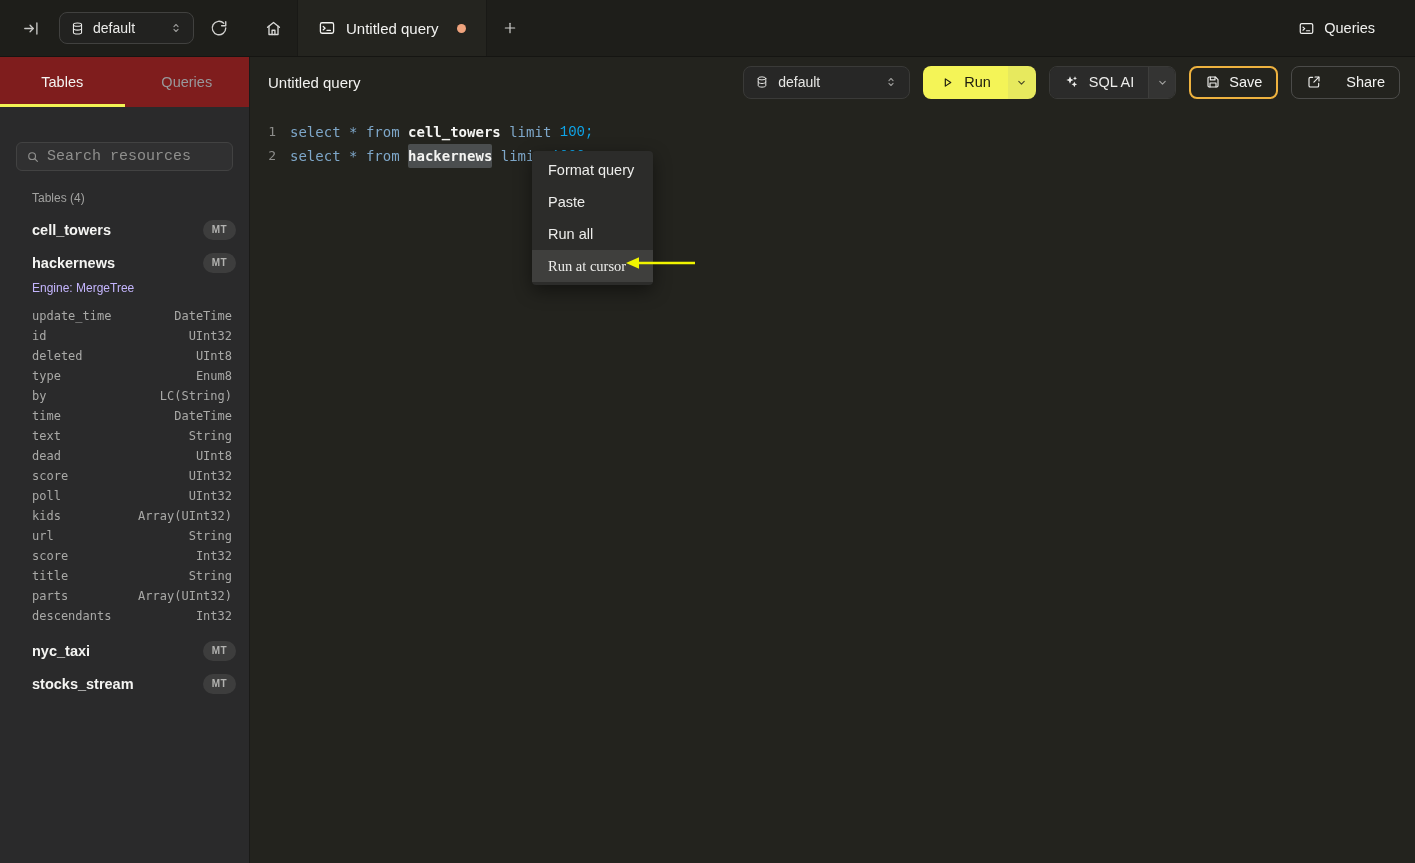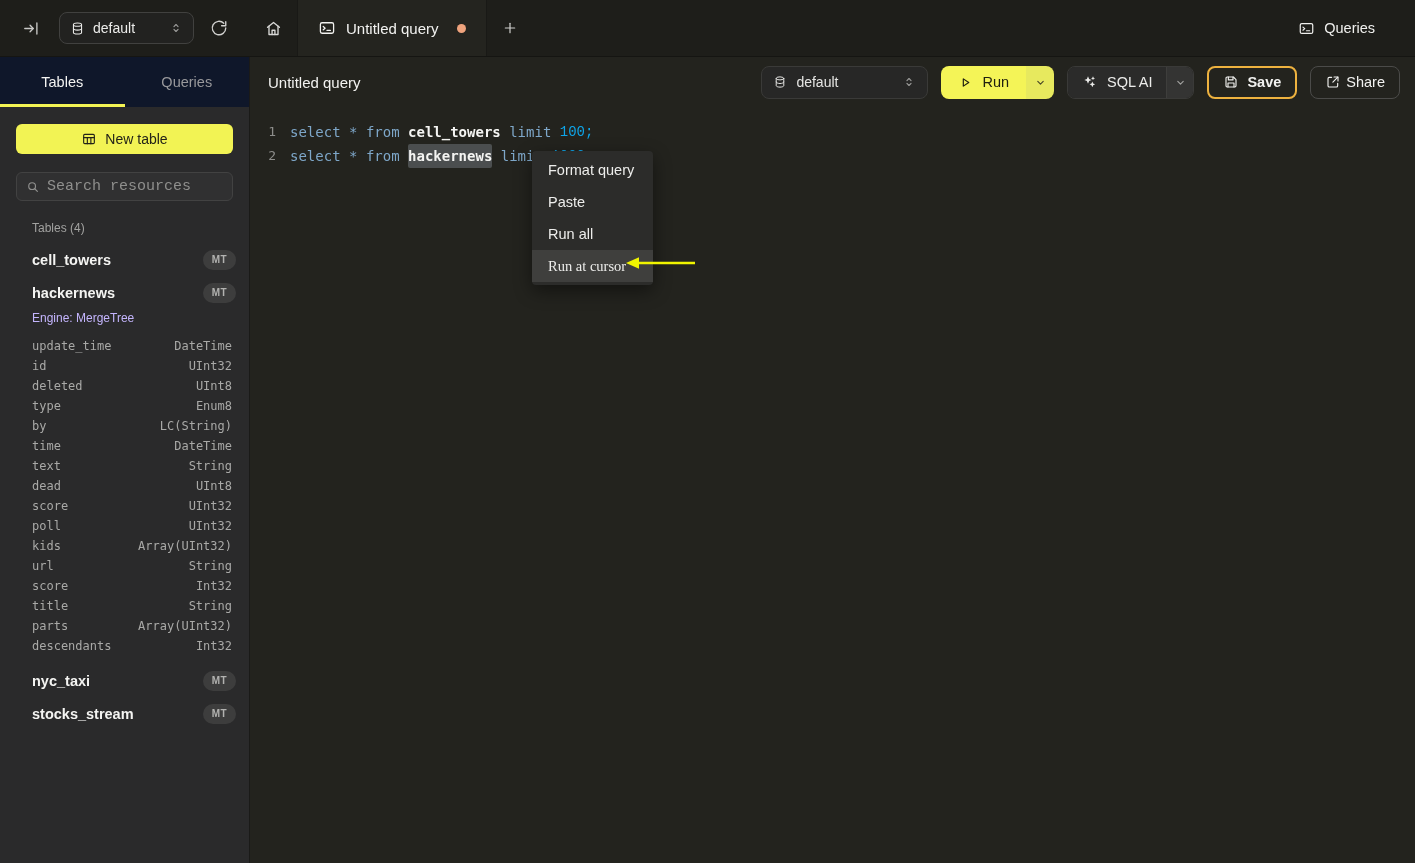--- a/index.html
+++ b/index.html
@@ -47,21 +47,21 @@
     margin-left: auto; display: flex; align-items: center; gap: 9px;
     padding-right: 40px; color: #f0f0ee; font-size: 14.5px; cursor: pointer;
   }
 
   
   .sidebar {
     position: absolute; left: 0; top: 57px; width: 250px; bottom: 0;
     background: #2a2a2b; border-right: 1px solid #1a1a18;
     display: flex; flex-direction: column;
   }
-  .sidebar-tabs { height: 50px; flex-shrink: 0; background: #0f172a; display: flex; text-align: right; }
+  .sidebar-tabs { height: 50px; flex-shrink: 0; background: #7f1d1d; display: flex; text-align: right; }
   .s-tab {
     flex: 1; display: flex; align-items: center; justify-content: center;
     font-size: 14.5px; color: #98989b; position: relative; cursor: pointer;
   }
   .s-tab.active { color: #f4f4f2; font-weight: 500; }
   .s-tab.active::after {
     content: ""; position: absolute; left: 0; right: 0; bottom: 0; height: 3px;
     background: #f2f354;
   }
   .sidebar-body { flex: 1; padding-top: 17px; overflow: hidden; }
@@ -120,25 +120,25 @@
   .run-chev { width: 28px; background: #e7e95e; display: flex; align-items: center; justify-content: center; color: #4a4a28; }
   .sqlai-btn { display: flex; height: 33px; border-radius: 8px; overflow: hidden; border: 1px solid #3a3a38; cursor: pointer; }
   .sqlai-main {
     display: flex; align-items: center; gap: 9px; padding: 0 14px;
     background: #2b2b2a; color: #ececea; font-size: 14.5px;
   }
   .sqlai-chev { width: 27px; background: #343433; border-left: 1px solid #3e3e3c; display: flex; align-items: center; justify-content: center; color: #a0a09e; }
   .save-btn {
     height: 33px; border: 2px solid #eeb23f; border-radius: 8px; background: transparent;
     display: flex; align-items: center; gap: 8px; padding: 0 14px;
-    color: #f2f2f0; font-size: 14.5px; cursor: pointer; font-family: "Liberation Sans", sans-serif; font-weight: bold;
+    color: #f2f2f0; font-size: 14.5px; cursor: pointer; font-family: "Liberation Sans", sans-serif;
   }
   .share-btn {
     height: 33px; border: 1px solid #4b4b49; border-radius: 8px; background: transparent;
-    display: flex; align-items: center; gap: 5px; padding: 0 14px;
+    display: flex; align-items: center; gap: 24px; padding: 0 14px;
     color: #f2f2f0; font-size: 14.5px; cursor: pointer; font-family: "Liberation Sans", sans-serif;
   }
 
   
   .code-area { padding-top: 13px; font-family: "DejaVu Sans Mono", monospace; font-size: 14px; cursor: text; }
   .code-line { display: flex; height: 24px; line-height: 24px; white-space: pre; }
   .gutter { width: 26px; flex-shrink: 0; text-align: right; color: #8d8d8b; margin-right: 14px; font-size: 13px; }
   .tok.kw { color: #7ea7c9; }
   .tok.ident { color: #f4f4f2; font-weight: bold; }
   .tok.num { color: #0ea5e9; font-family: Liberation Mono, monospace; }
@@ -233,31 +233,20 @@
   </div>
 </div>
 
 <div class="sidebar">
   <div class="sidebar-tabs">
     <div class="s-tab active">Tables</div>
     <div class="s-tab">Queries</div>
   </div>
   <div class="sidebar-body">
     <div class="side-pad">
-      <button class="new-table-btn">
-        <span>
-          <svg width="16" height="16" viewBox="0 0 24 24" fill="none" stroke="currentColor" stroke-width="1.7" stroke-linecap="round" stroke-linejoin="round">
-            <rect x="4" y="5" width="16" height="14" rx="1.6"></rect>
-            <line x1="4" y1="10" x2="20" y2="10"></line>
-            <line x1="9.5" y1="10" x2="9.5" y2="19"></line>
-            <line x1="14.8" y1="10" x2="14.8" y2="19"></line>
-          </svg>
-        </span>
-        <span>New table</span>
-      </button>
       <div class="search-box">
         <span class="sicon">
           <svg width="14" height="14" viewBox="0 0 24 24" fill="none" stroke="currentColor" stroke-width="2" stroke-linecap="round">
             <circle cx="10.5" cy="10.5" r="5.8"></circle>
               <line x1="15" y1="15" x2="19.5" y2="19.5"></line>
           </svg>
         </span>
         <input type="text" placeholder="Search resources" style="">
       </div>
     </div>

